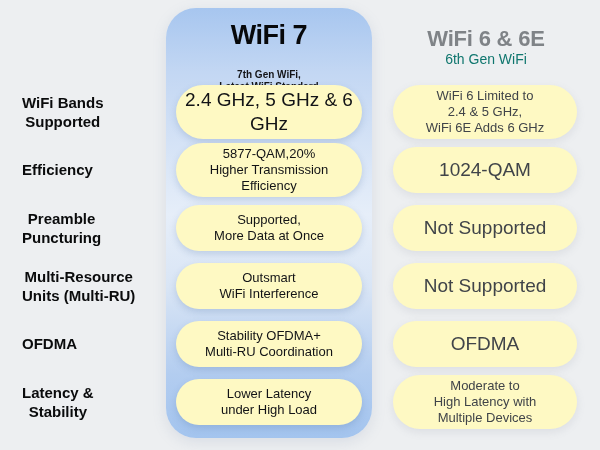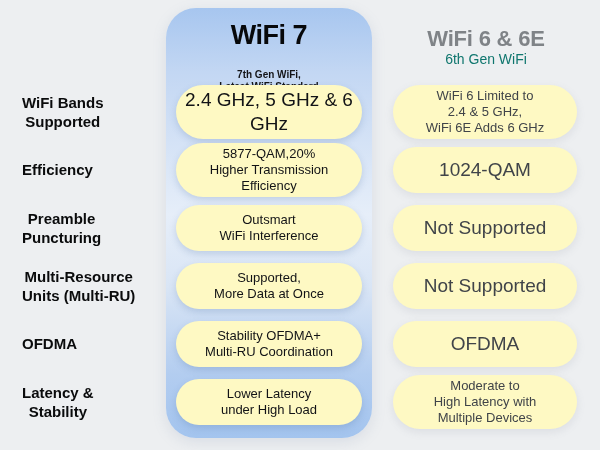--- a/index.html
+++ b/index.html
@@ -139,28 +139,28 @@
     </div>
     <div class="cell">
       <div class="pill">
         <span class="pill-text ml">5877-QAM,20%
 Higher Transmission
 Efficiency</span>
       </div>
     </div>
     <div class="cell">
       <div class="pill">
+        <span class="pill-text ml">Supported,
+More Data at Once</span>
+      </div>
+    </div>
+    <div class="cell">
+      <div class="pill">
         <span class="pill-text ml">Outsmart
 WiFi Interference</span>
-      </div>
-    </div>
-    <div class="cell">
-      <div class="pill">
-        <span class="pill-text ml">Supported,
-More Data at Once</span>
       </div>
     </div>
     <div class="cell">
       <div class="pill">
         <span class="pill-text ml">Stability OFDMA+
 Multi-RU Coordination</span>
       </div>
     </div>
     <div class="cell">
       <div class="pill">

